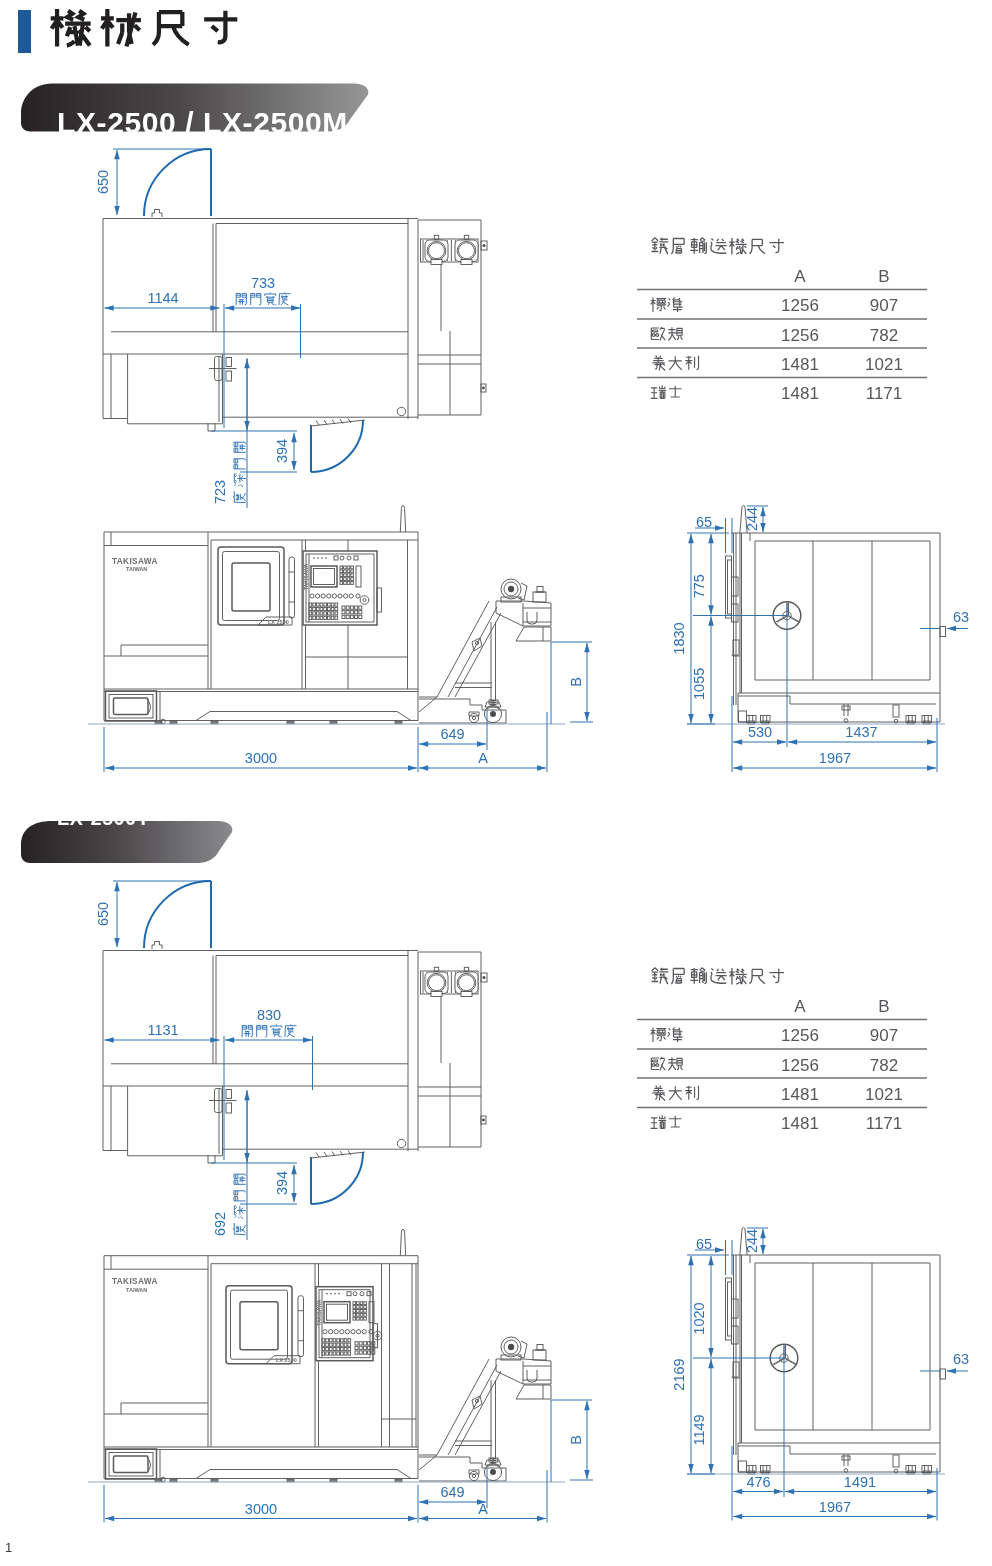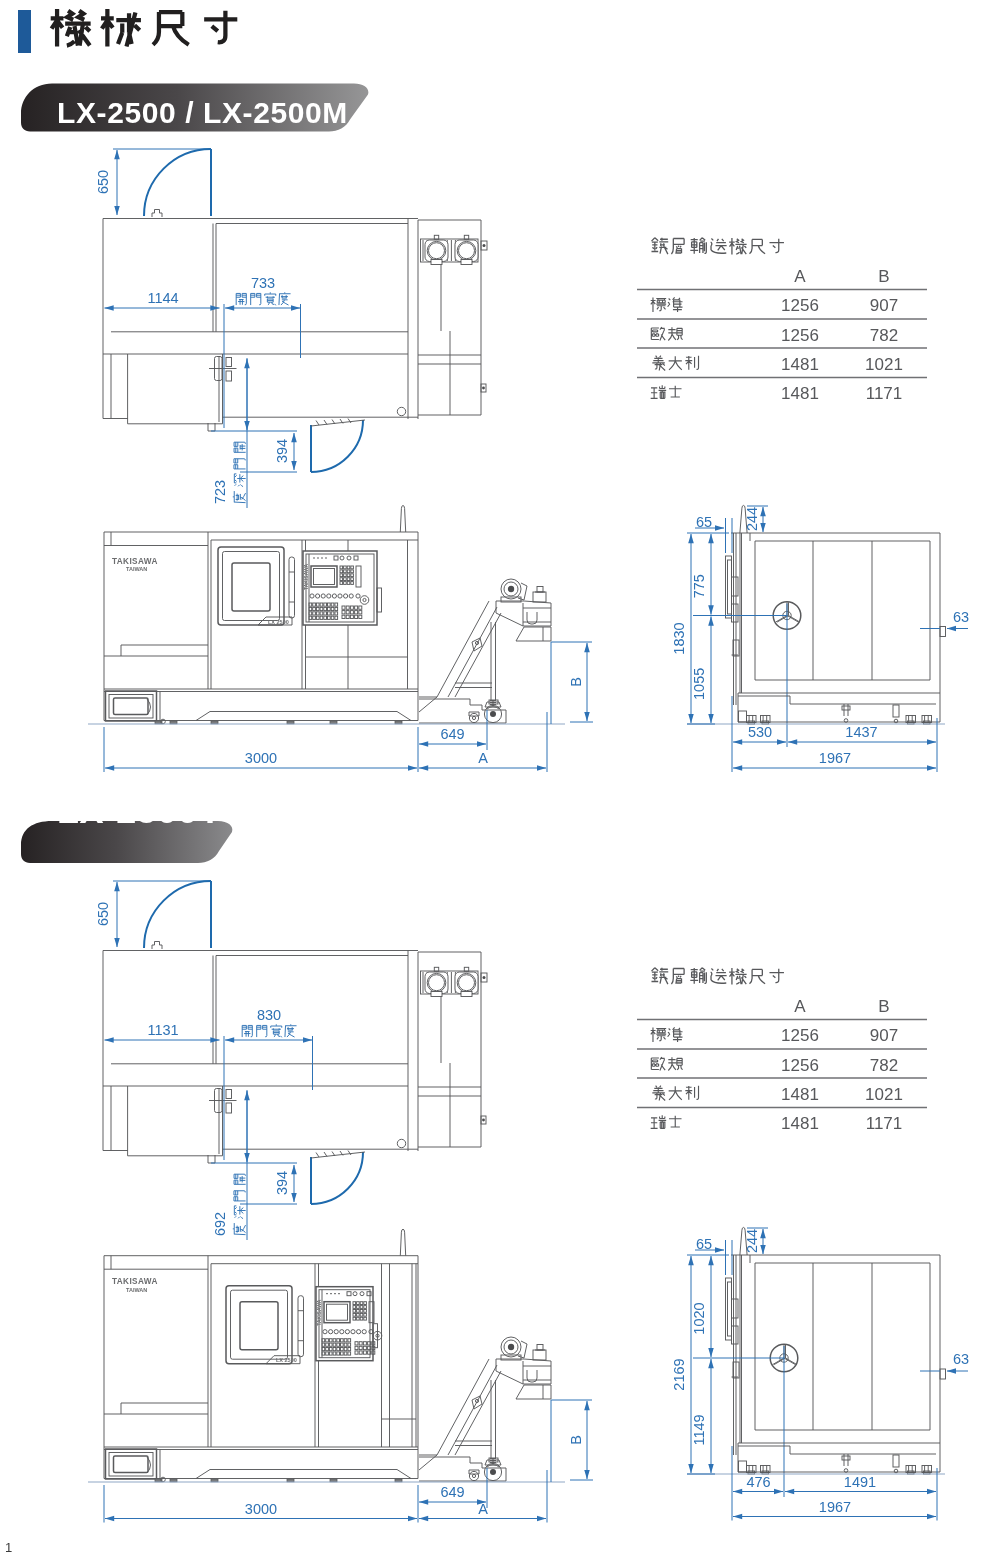--- a/index.html
+++ b/index.html
@@ -110,21 +110,21 @@
 <svg class="abs" style="left:0;top:0" width="300" height="70">
 <use href="#k0" x="49.0" y="6.5" width="42.5" height="42.5" class="kk"></use>
     <use href="#k1" x="99.3" y="6.5" width="42.5" height="42.5" class="kk"></use>
     <use href="#k2" x="149.6" y="6.5" width="42.5" height="42.5" class="kk"></use>
     <use href="#k3" x="199.9" y="6.5" width="42.5" height="42.5" class="kk"></use>
 </svg>
 
 <svg class="abs" style="left:0;top:0" width="400" height="140">
 <path d="M52.0,83.5 H354.0 C364.0,83.5 370.0,88.5 368.0,94.5 L350.0,119.5 C346.0,127.5 338.0,131.5 329.0,131.5 H30.0 C24.5,131.5 21.0,128.0 21.0,122.5 V113.5 C21.0,97.5 33.0,83.5 52.0,83.5 Z" fill="url(#bg1)"></path>
 </svg>
-<div class="abs" style="left:57px;top:96px;white-space:nowrap;font-size:30px;font-weight:bold;color:#fff;letter-spacing:0.6px">LX-2500 / LX-2500M</div>
+<div class="abs" style="left:57px;top:106px;white-space:nowrap;font-size:30px;font-weight:bold;color:#fff;letter-spacing:0.6px">LX-2500 / LX-2500M</div>
 
 <svg class="abs" style="left:0;top:0" width="992" height="800">
 
 <line x1="113.0" y1="149.0" x2="211.0" y2="149.0" class="b"></line>
 <line x1="117.0" y1="150.0" x2="117.0" y2="215.0" class="b" marker-start="url(#mS)" marker-end="url(#mE)"></line>
 <text x="108.0" y="182.0" font-size="14.5" class="bt" text-anchor="middle" transform="rotate(-90 108.0 182.0)">650</text>
 
 <path d="M144,216.0 A67,67 0 0 1 211,149.0" class="ba"></path>
 <line x1="211.0" y1="149.0" x2="211.0" y2="216.0" class="ba"></line>
 
@@ -617,21 +617,21 @@
 <text x="760.0" y="737.0" font-size="14.5" class="bt" text-anchor="middle">530</text>
 <line x1="788.0" y1="742.0" x2="936.0" y2="742.0" class="b" marker-start="url(#mS)" marker-end="url(#mE)"></line>
 <text x="861.5" y="737.0" font-size="14.5" class="bt" text-anchor="middle">1437</text>
 <line x1="733.0" y1="768.0" x2="936.0" y2="768.0" class="b" marker-start="url(#mS)" marker-end="url(#mE)"></line>
 <text x="835.0" y="763.0" font-size="14.5" class="bt" text-anchor="middle">1967</text>
 </svg>
 
 <svg class="abs" style="left:0;top:0" width="400" height="900">
 <path d="M52.0,821.0 H218.0 C228.0,821.0 234.0,826.0 232.0,832.0 L219.0,851.0 C215.0,859.0 207.0,863.0 198.0,863.0 H30.0 C24.5,863.0 21.0,859.5 21.0,854.0 V845.0 C21.0,829.0 33.0,821.0 52.0,821.0 Z" fill="url(#bg2)"></path>
 </svg>
-<div class="abs" style="left:57px;top:790px;white-space:nowrap;font-size:36px;font-weight:bold;color:#fff;letter-spacing:0.4px">LX-2500Y</div>
+<div class="abs" style="left:57px;top:807px;white-space:nowrap;font-size:20px;font-weight:bold;color:#fff;letter-spacing:0.4px">LX-2500Y</div>
 
 <svg class="abs" style="left:0;top:0" width="992" height="1566">
 
 <line x1="113.0" y1="881.0" x2="211.0" y2="881.0" class="b"></line>
 <line x1="117.0" y1="882.0" x2="117.0" y2="947.0" class="b" marker-start="url(#mS)" marker-end="url(#mE)"></line>
 <text x="108.0" y="914.0" font-size="14.5" class="bt" text-anchor="middle" transform="rotate(-90 108.0 914.0)">650</text>
 
 <path d="M144,948.0 A67,67 0 0 1 211,881.0" class="ba"></path>
 <line x1="211.0" y1="881.0" x2="211.0" y2="948.0" class="ba"></line>
 

